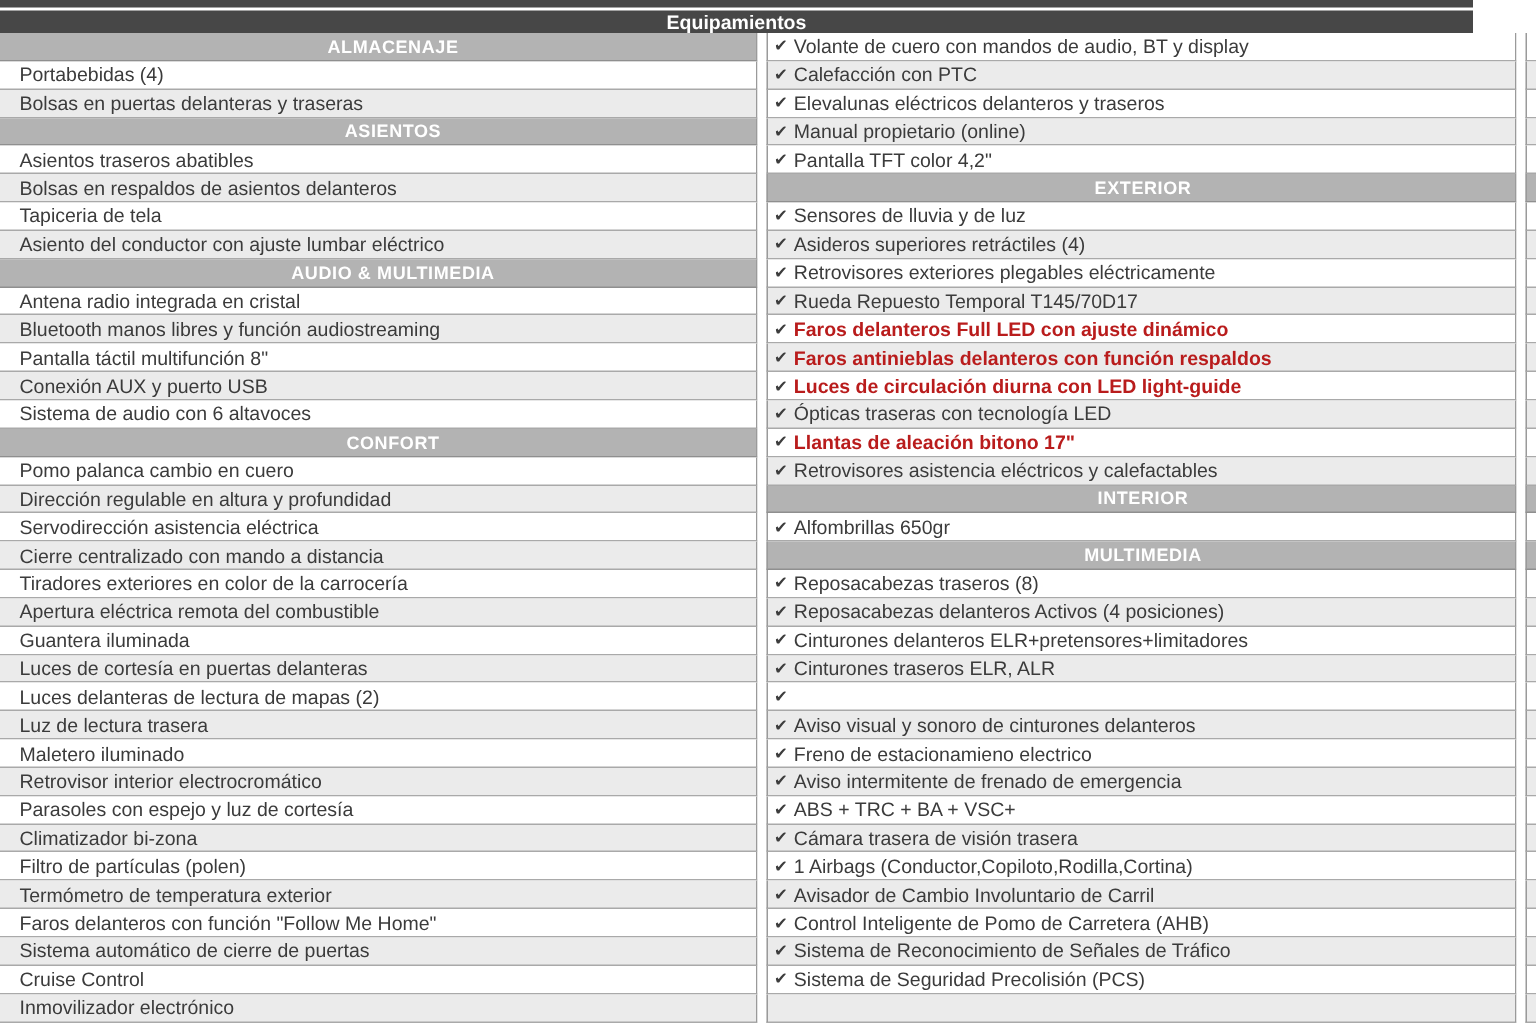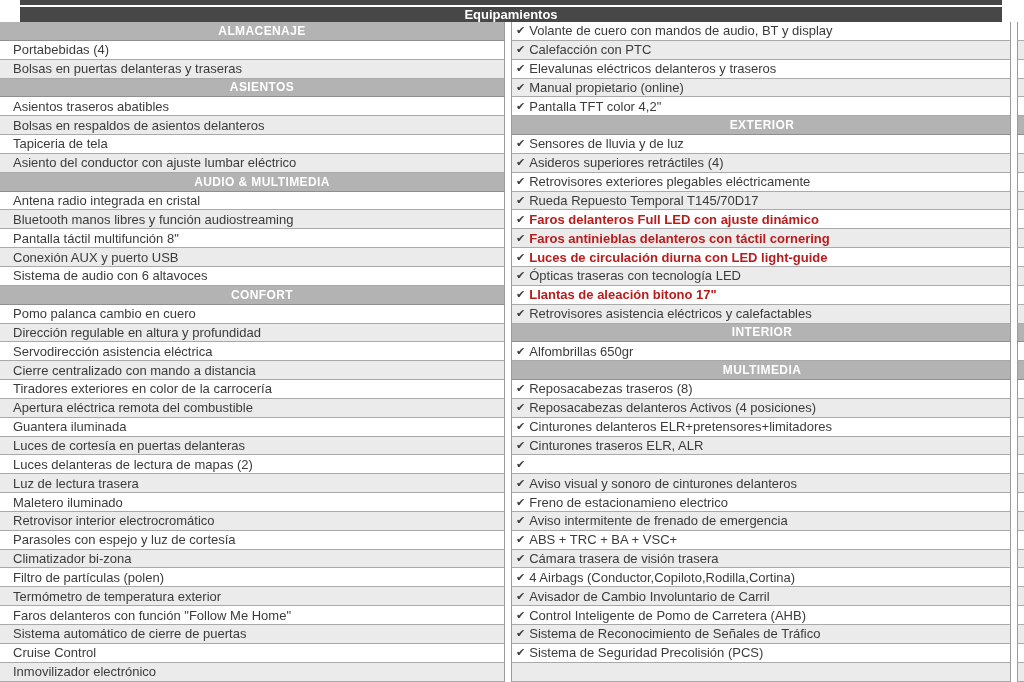--- a/index.html
+++ b/index.html
@@ -1,20 +1,20 @@
 <!DOCTYPE html>
 <html><head>
 <meta charset="utf-8">
 <style>
   html,body{margin:0;padding:0;background:#ffffff;}
   #screen{
     position:relative;width:1024px;height:682px;overflow:hidden;
     font-family:"Liberation Sans",sans-serif;background:#fff;
   }
-  .bandrow{display:flex;width:988px;padding-left:20px;}
+  .bandrow{display:flex;width:988px;}
   .topstrip{height:5px;}
   .topgap{height:2px;background:#fff;}
   .headrow{height:15px;}
   .darkseg{background:var(--dark);}
   .mainseg{width:1011px;}
   .sliverseg{flex:1;}
   .hgap{width:6px;background:#fff;flex:0 0 auto;}
   .title-cell{
     display:flex;align-items:center;justify-content:center;
     color:#ffffff;font-weight:bold;font-size:13px;line-height:15px;
@@ -184,21 +184,21 @@
         <div class="hgap"></div>
         <div class="cell sliver"></div>
       </div>
       <div class="row">
         <div class="cell left">
           <span class="txt">Pantalla táctil multifunción 8"</span>
         </div>
         <div class="hgap"></div>
         <div class="cell right gray bold">
           <span class="check">✔</span>
-          <span class="txt">Faros antinieblas delanteros con táctil cornering</span>
+          <span class="txt">Faros antinieblas delanteros con función respaldos</span>
         </div>
         <div class="hgap"></div>
         <div class="cell sliver gray"></div>
       </div>
       <div class="row">
         <div class="cell left gray">
           <span class="txt">Conexión AUX y puerto USB</span>
         </div>
         <div class="hgap"></div>
         <div class="cell right bold">
@@ -391,21 +391,21 @@
         <div class="hgap"></div>
         <div class="cell sliver gray"></div>
       </div>
       <div class="row">
         <div class="cell left">
           <span class="txt">Filtro de partículas (polen)</span>
         </div>
         <div class="hgap"></div>
         <div class="cell right">
           <span class="check">✔</span>
-          <span class="txt">4 Airbags (Conductor,Copiloto,Rodilla,Cortina)</span>
+          <span class="txt">1 Airbags (Conductor,Copiloto,Rodilla,Cortina)</span>
         </div>
         <div class="hgap"></div>
         <div class="cell sliver"></div>
       </div>
       <div class="row">
         <div class="cell left gray">
           <span class="txt">Termómetro de temperatura exterior</span>
         </div>
         <div class="hgap"></div>
         <div class="cell right gray">

